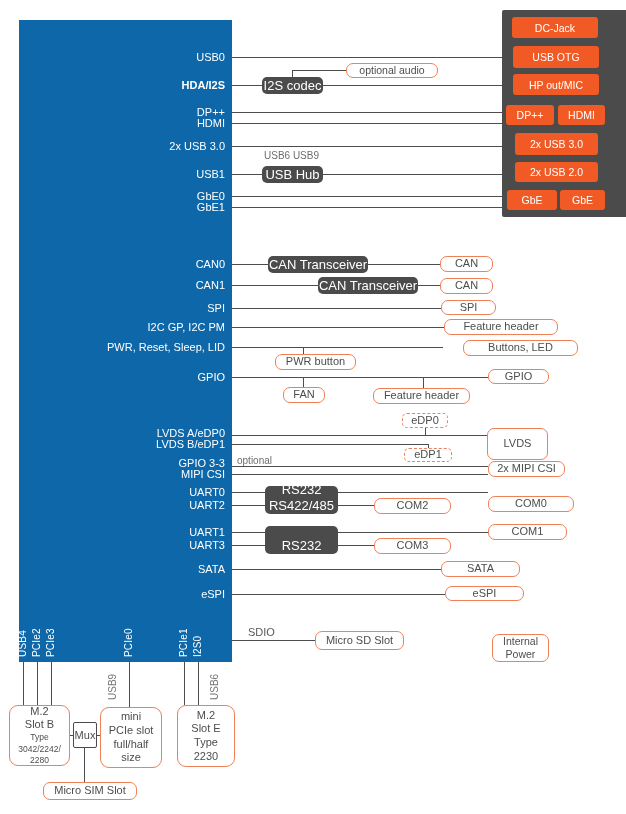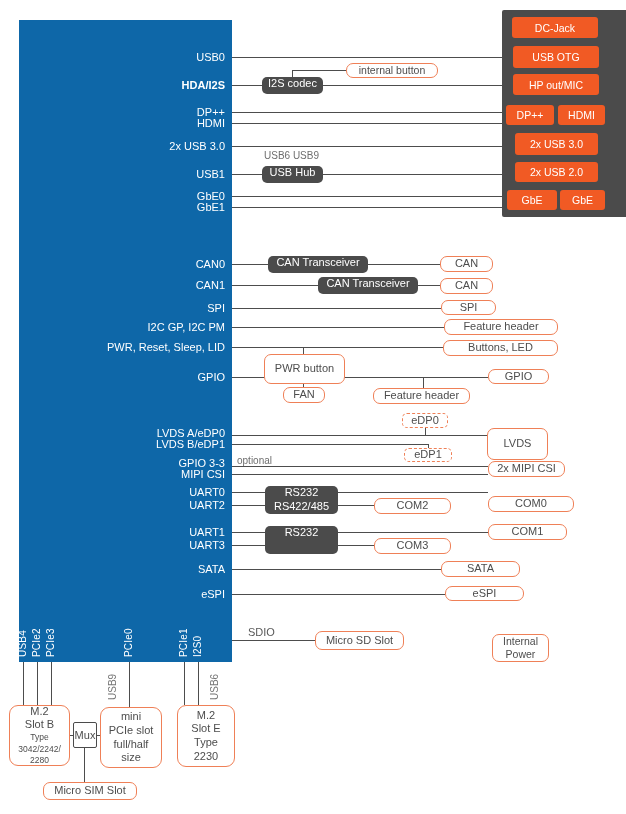--- a/index.html
+++ b/index.html
@@ -10,21 +10,21 @@
   .vln{position:absolute;width:1px;background:#4d4d4d}
   .port{position:absolute;right:401px;transform:translateY(-50%);color:#fff;
         font-size:11px;white-space:nowrap;line-height:1}
   .port.b{font-weight:bold}
   .vport{position:absolute;transform:rotate(-90deg);transform-origin:0 0;color:#fff;
          font-size:10px;white-space:nowrap;line-height:12px;letter-spacing:.2px}
   .vnote{position:absolute;transform:rotate(-90deg);transform-origin:0 0;color:#767676;
          font-size:10px;white-space:nowrap;line-height:12px}
   .note{position:absolute;color:#6e6e6e;font-size:10px;white-space:nowrap;line-height:1}
   .chip{position:absolute;background:#4b4b4b;color:#fff;border-radius:5px;display:flex;
-        flex-direction:column;align-items:center;justify-content:flex-start;font-size:11px;
+        flex-direction:column;align-items:center;justify-content:flex-end;font-size:13px;
         text-align:center;line-height:1.25;box-sizing:border-box}
   .conn{position:absolute;background:#fff;border:1.5px solid #ef8057;border-radius:7px;
         display:flex;flex-direction:column;align-items:center;justify-content:center;
         font-size:11px;color:#4d4d4d;text-align:center;line-height:1.25;box-sizing:border-box}
   .conn.dash{border-style:dashed;border-radius:5px;font-size:11px;border-width:1.5px}
   .conn .sm{font-size:8.5px;line-height:1.35}
   .mux{position:absolute;background:#fff;border:1.5px solid #4b4b4b;border-radius:2px;
        display:flex;align-items:center;justify-content:center;font-size:11px;color:#4d4d4d;box-sizing:border-box}
   .panel{position:absolute;left:502px;top:10px;width:141px;height:207px;background:#4b4b4b;border-radius:2px}
   .pbtn{position:absolute;background:#f15a24;color:#fff;border-radius:3px;display:flex;
@@ -137,38 +137,38 @@
     <span>RS422/485</span>
   </div>
   <div class="chip" style="left:265px;top:526px;width:73px;height:28px">
     <span>RS232</span>
   </div>
   <div class="mux" style="left:73px;top:722px;width:24px;height:26px">
     <span>Mux</span>
   </div>
 
   <div class="conn" style="left:346px;top:63px;width:92px;height:15px;font-size:10.5px">
-    <span>internal button</span>
+    <span>optional audio</span>
   </div>
   <div class="conn" style="left:440px;top:256px;width:53px;height:16px">
     <span>CAN</span>
   </div>
   <div class="conn" style="left:440px;top:278px;width:53px;height:16px">
     <span>CAN</span>
   </div>
   <div class="conn" style="left:441px;top:300px;width:55px;height:15px">
     <span>SPI</span>
   </div>
   <div class="conn" style="left:444px;top:319px;width:114px;height:16px">
     <span>Feature header</span>
   </div>
-  <div class="conn" style="left:443px;top:340px;width:115px;height:16px">
+  <div class="conn" style="left:463px;top:340px;width:115px;height:16px">
     <span>Buttons, LED</span>
   </div>
-  <div class="conn" style="left:264px;top:354px;width:81px;height:30px">
+  <div class="conn" style="left:275px;top:354px;width:81px;height:16px">
     <span>PWR button</span>
   </div>
   <div class="conn" style="left:488px;top:369px;width:61px;height:15px">
     <span>GPIO</span>
   </div>
   <div class="conn" style="left:283px;top:387px;width:42px;height:16px">
     <span>FAN</span>
   </div>
   <div class="conn" style="left:373px;top:388px;width:97px;height:16px">
     <span>Feature header</span>

